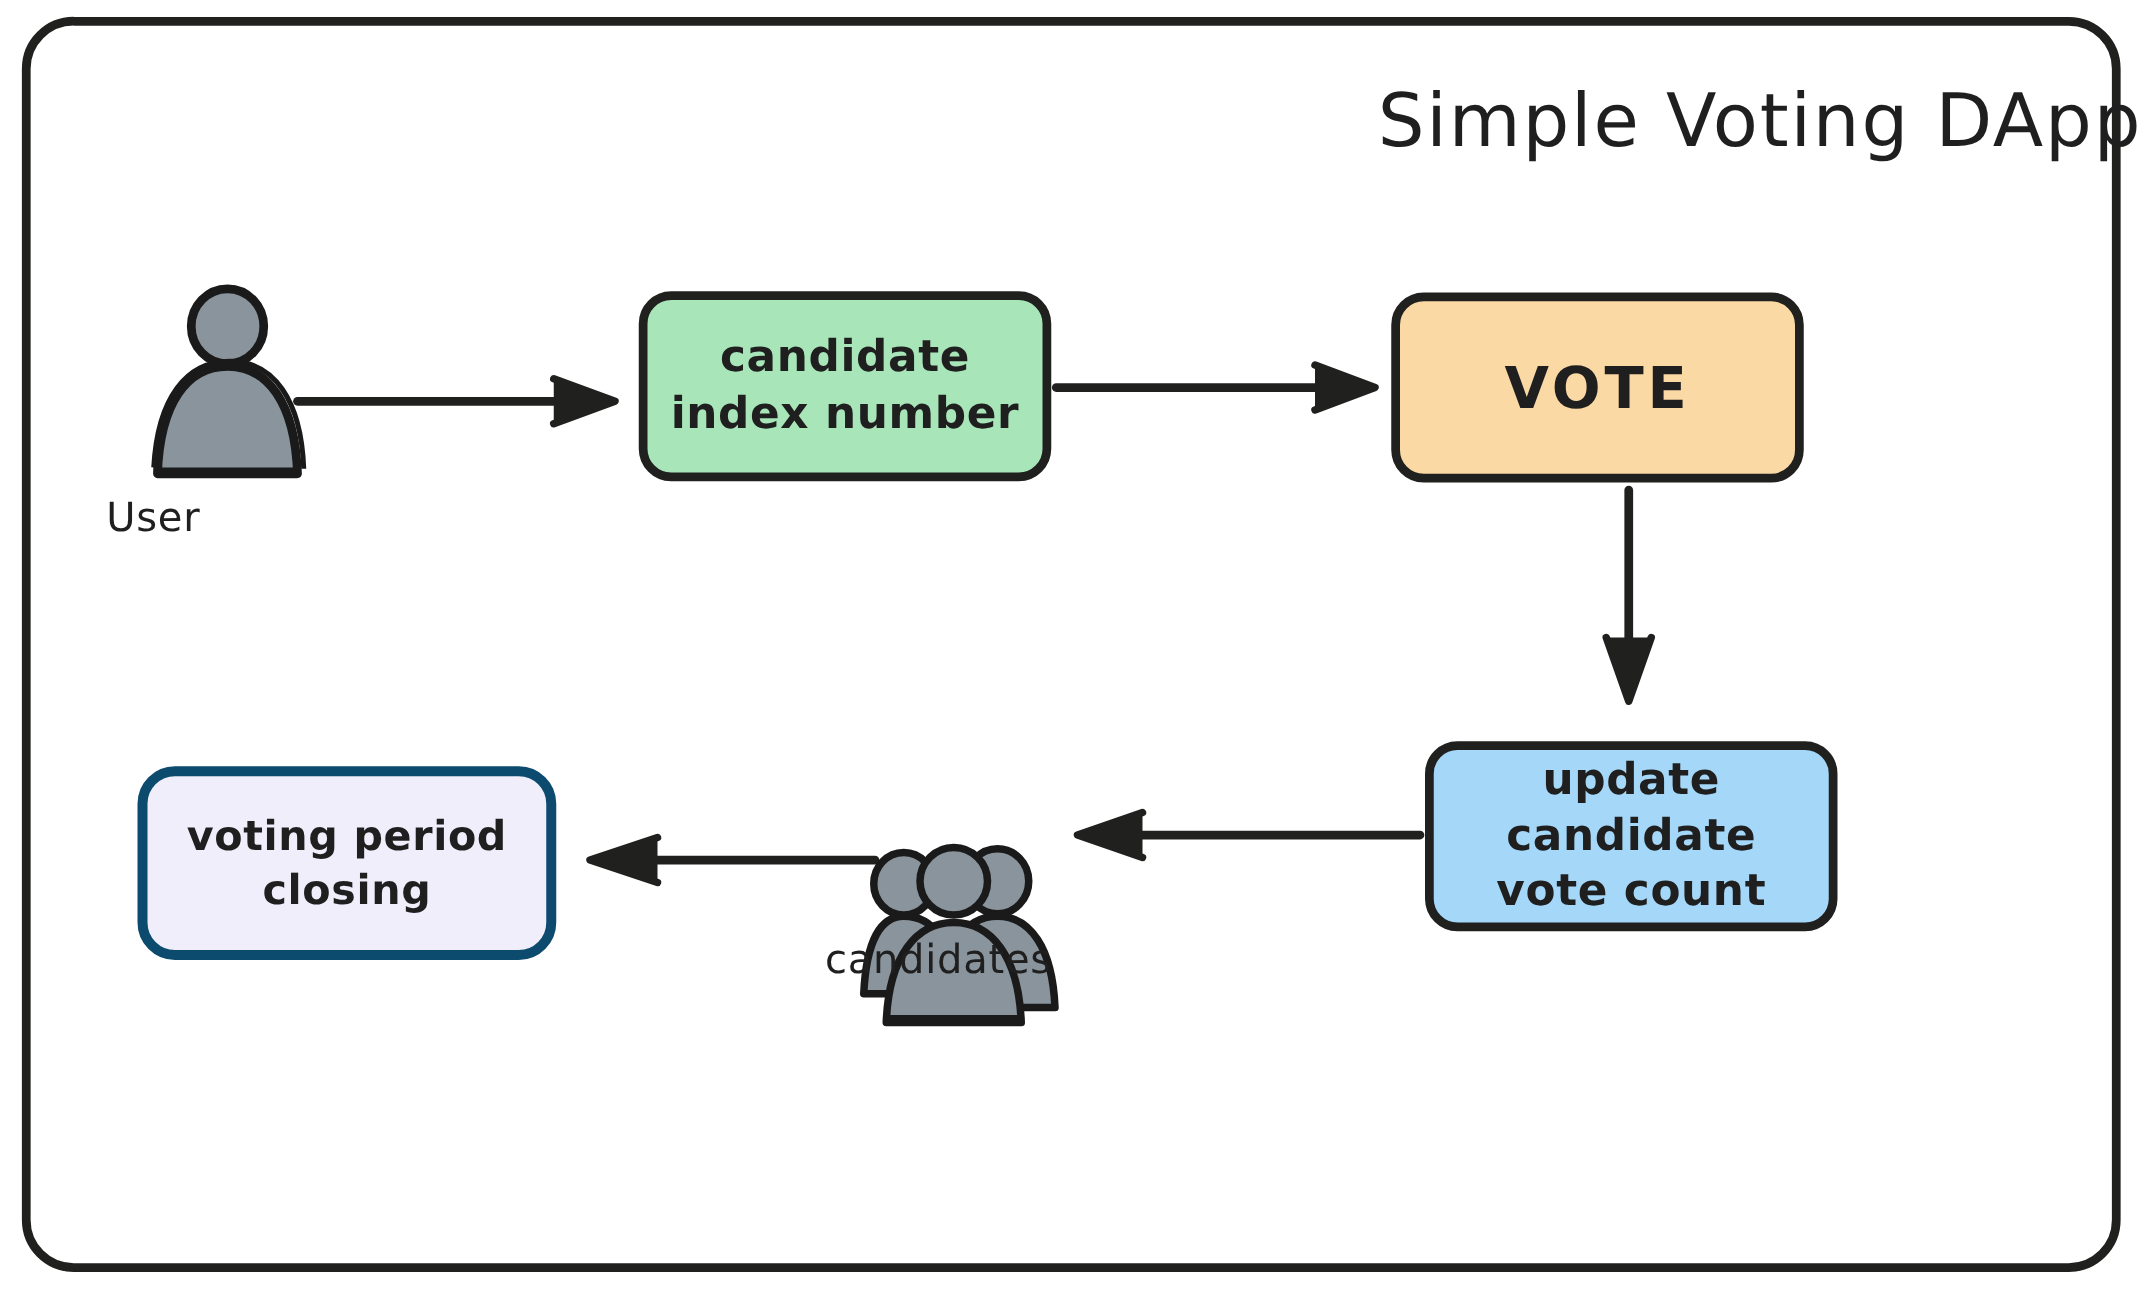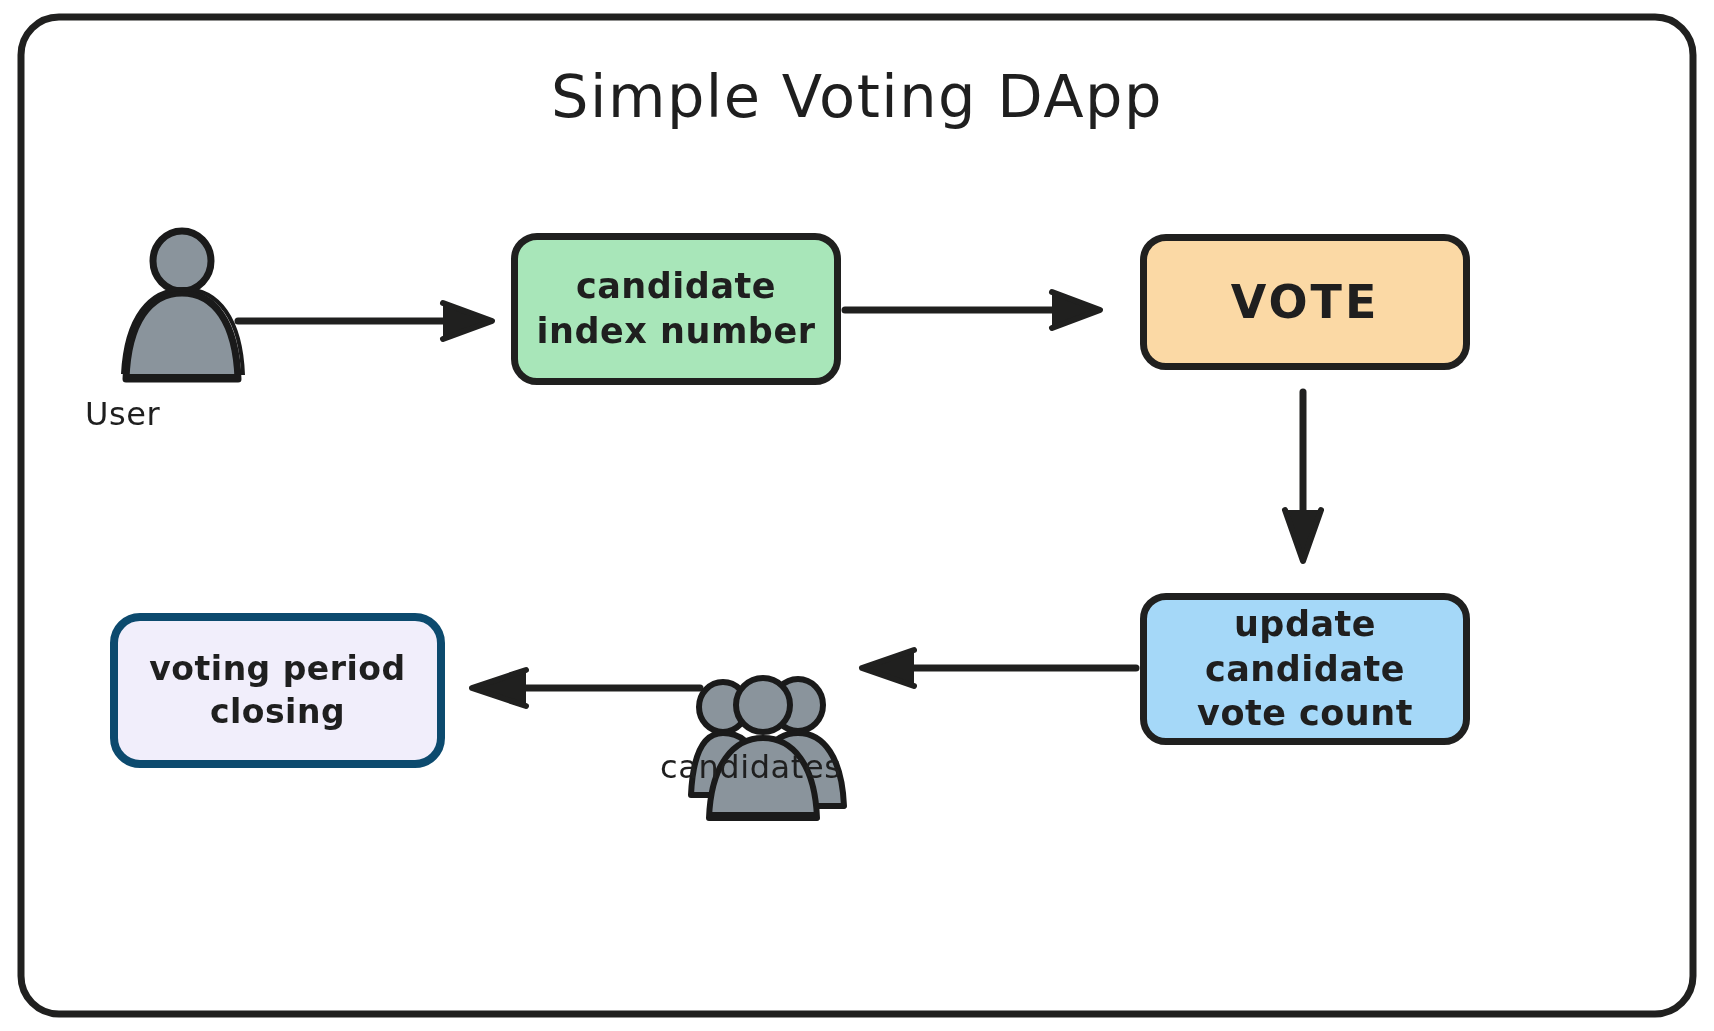--- a/index.html
+++ b/index.html
@@ -38,21 +38,21 @@
   }
   .node-text {
     white-space: pre-line;
     display: block;
   }
   #diagram-title {
     position: absolute;
     left: 0;
     top: 62px;
     width: 1714px;
-    text-align: center;
+    text-align: right;
     font-size: 59px;
     color: #1f1f1f;
     letter-spacing: 1.5px;
     z-index: 5;
   }
   .icon-label {
     position: absolute;
     text-align: left;
     font-size: 32px;
     color: #1f1f1f;
@@ -60,21 +60,21 @@
     z-index: 6;
   }
   #node-candidate-index {
     left: 511px; top: 233px; width: 330px; height: 152px;
     background: #a8e6b9;
     border: 7px solid #20201f;
     border-radius: 26px;
     font-size: 35px;
   }
   #node-vote {
-    left: 1140px; top: 234px; width: 330px; height: 136px;
+    left: 1113px; top: 234px; width: 330px; height: 152px;
     background: #fbd9a5;
     border: 7px solid #20201f;
     border-radius: 26px;
     font-size: 46px;
     letter-spacing: 3px;
   }
   #node-update-count {
     left: 1140px; top: 593px; width: 330px; height: 152px;
     background: #a5d8f8;
     border: 7px solid #20201f;

